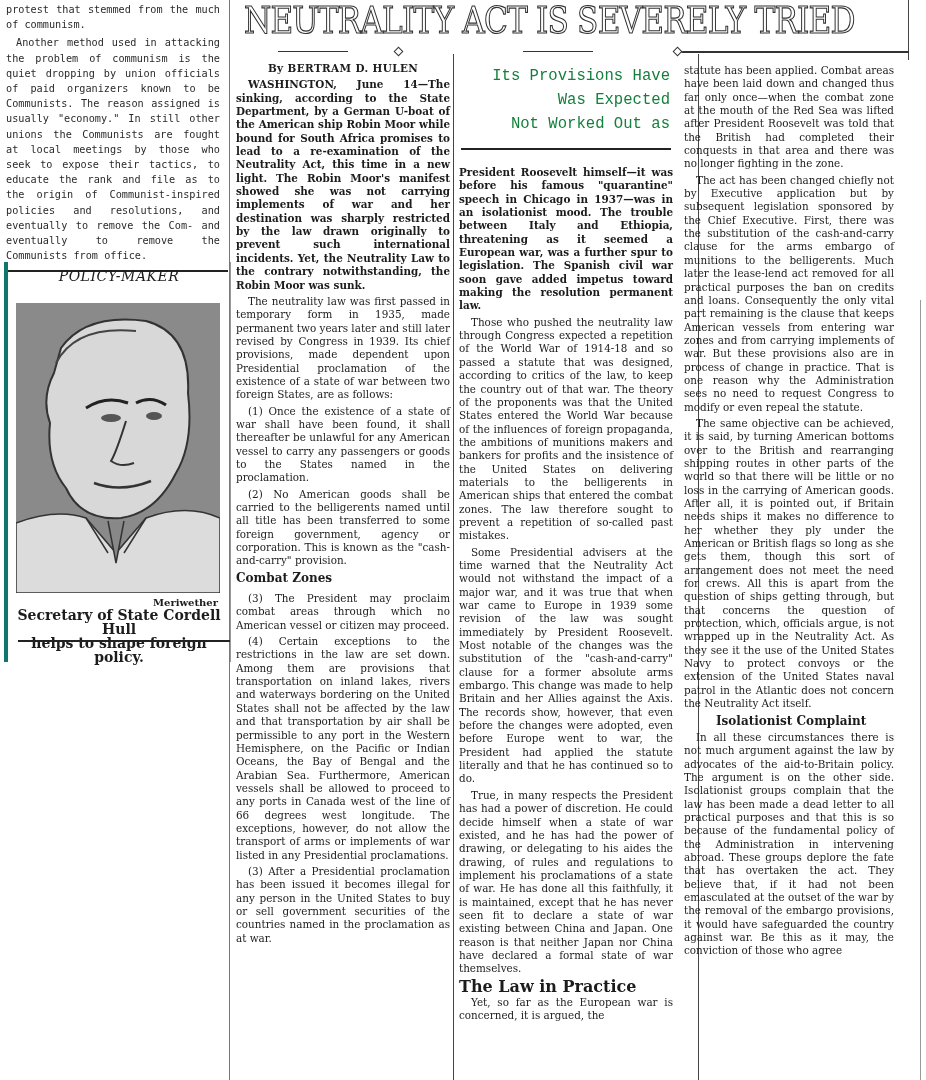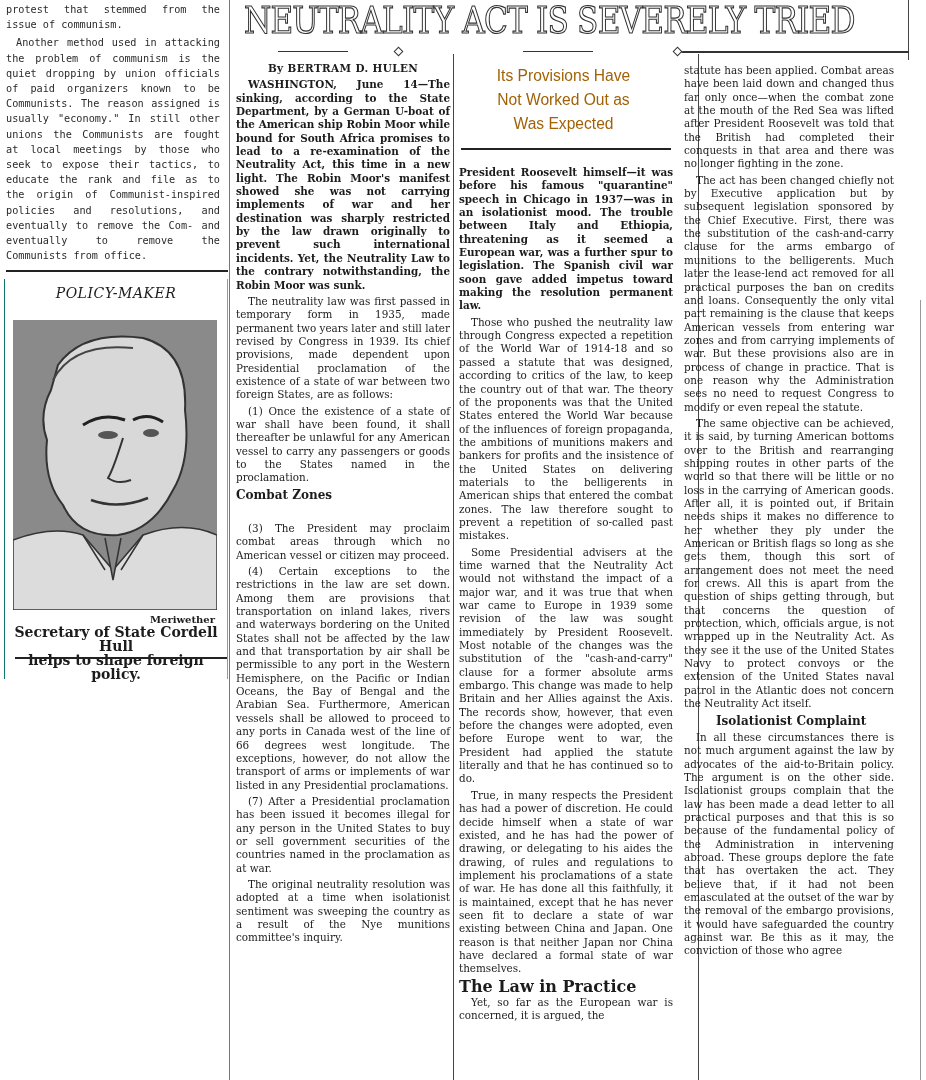--- a/index.html
+++ b/index.html
@@ -24,49 +24,49 @@
     position: absolute; left: 244px; top: 0px; width: 660px; height: 40px;
     font-family: "DejaVu Serif", serif; font-size: 38px; letter-spacing: -1px;
     color: #fff; -webkit-text-stroke: 1.2px #333; text-align: center; line-height: 40px;
     transform: scaleX(0.82); transform-origin: left top; white-space: nowrap; font-weight: normal;
   }
   .vline { position: absolute; background: #444; width: 1px; }
   .hline { position: absolute; background: #333; height: 2px; }
   .diamond { position: absolute; width: 5px; height: 5px; border: 1px solid #333; background:#fff; transform: rotate(45deg); }
 
   
-  #policy-box { position: absolute; left: 4px; top: 279px; width: 222px; height: 400px; border-left: 1px solid #0f766e; border-right: 1px solid #999; }
+  #policy-box { position: absolute; left: 4px; top: 262px; width: 222px; height: 400px; border-left: 4px solid #0f766e; border-right: 1px solid #999; }
   #policy-title { position: absolute; left: 0; top: 6px; width: 222px; text-align: center; font-style: italic; font-size: 14px; letter-spacing: 0.5px; font-family: "DejaVu Serif", serif; }
   #portrait { position: absolute; left: 8px; top: 41px; width: 204px; height: 290px; background: #8c8c8c; overflow: hidden; }
   #photo-credit { position: absolute; right: 12px; top: 335px; font-size: 10px; font-weight: bold; }
   #caption { position: absolute; left: 0; top: 346px; width: 222px; text-align: center; font-weight: bold; font-size: 14px; line-height: 14px; }
   #caption span { display:block; }
   .cap-rule { position: absolute; left: 10px; top: 378px; width: 212px; height: 2px; background: #222; }
 
   
   #col-2 { left: 236px; top: 62px; width: 214px; }
   #col-2 .byline { text-align: center; font-weight: bold; font-size: 10.4px; letter-spacing: 0.4px; margin-bottom: 1px; text-indent: 0; }
-  #col-2 .sub { font-weight: bold; font-size: 12px; text-indent: 0; margin-top: 4px; margin-bottom: 20px; }
+  #col-2 .sub { font-weight: bold; font-size: 12px; text-indent: 0; margin-top: 4px; margin-bottom: 7px; }
 
   
-  #deck { position: absolute; left: 457px; top: 64px; width: 213px; text-align: center; font-family: Liberation Sans, sans-serif; font-size: 15.6px; line-height: 24px; color: #a16207; }
+  #deck { position: absolute; left: 457px; top: 64px; width: 213px; text-align: right; font-family: Liberation Mono, monospace; font-size: 15.6px; line-height: 24px; color: #15803d; }
   #deck span { display:block; }
   .deck-rule { position: absolute; left: 461px; top: 148px; width: 210px; height: 2px; background: #222; }
   #col-3 { left: 459px; top: 166px; width: 214px; }
   #col-3 .sub { font-weight: bold; font-size: 16px; text-indent: 0; margin-top: 4px; margin-bottom: 2px; }
 
   
   #col-4 { left: 684px; top: 64px; width: 210px; }
   #col-4 .sub { font-weight: bold; font-size: 12px; text-indent: 0; margin-top: 4px; margin-bottom: 2px; margin-left: 32px; }
 </style>
 </head>
 <body>
 
 <div id="col-left" class="col">
-  <p class="noind">protest that stemmed from the issue of communism.</p>
+  <p class="noind">protest that stemmed from the much of communism.</p>
   <p>Another method used in attacking the problem of communism is the quiet dropping by union officials of paid organizers known to be Communists. The reason assigned is usually "economy." In still other unions the Communists are fought at local meetings by those who seek to expose their tactics, to educate the rank and file as to the origin of Communist-inspired policies and resolutions, and eventually to remove the Com- and eventually to remove the Communists from office.</p>
 </div>
 <div class="left-rule"></div>
 
 <div id="headline">NEUTRALITY ACT IS SEVERELY TRIED</div>
 <div class="vline" style="left:908px; top:0; height:60px;"></div>
 <div class="hline" style="left:278px; top:51px; width:70px; height:1px;"></div>
 <div class="hline" style="left:523px; top:51px; width:70px; height:1px;"></div>
 <div class="hline" style="left:681px; top:51px; width:228px;"></div>
 <div class="diamond" style="left:395px; top:48px;"></div>
@@ -101,31 +101,31 @@
     <span>helps to shape foreign policy.</span>
   </div>
   <div class="cap-rule"></div>
 </div>
 
 <div id="col-2" class="col">
     <p class="byline">By BERTRAM D. HULEN</p>
     <p class="b">WASHINGTON, June 14—The sinking, according to the State Department, by a German U-boat of the American ship Robin Moor while bound for South Africa promises to lead to a re-examination of the Neutrality Act, this time in a new light. The Robin Moor's manifest showed she was not carrying implements of war and her destination was sharply restricted by the law drawn originally to prevent such international incidents. Yet, the Neutrality Law to the contrary notwithstanding, the Robin Moor was sunk.</p>
     <p>The neutrality law was first passed in temporary form in 1935, made permanent two years later and still later revised by Congress in 1939. Its chief provisions, made dependent upon Presidential proclamation of the existence of a state of war between two foreign States, are as follows:</p>
     <p>(1) Once the existence of a state of war shall have been found, it shall thereafter be unlawful for any American vessel to carry any passengers or goods to the States named in the proclamation.</p>
+    <p>(2) No American goods shall be carried to the belligerents named until all title has been transferred to some foreign government, agency or corporation. This is known as the "cash-and-carry" provision.</p>
     <p class="sub">Combat Zones</p>
     <p>(3) The President may proclaim combat areas through which no American vessel or citizen may proceed.</p>
     <p>(4) Certain exceptions to the restrictions in the law are set down. Among them are provisions that transportation on inland lakes, rivers and waterways bordering on the United States shall not be affected by the law and that transportation by air shall be permissible to any port in the Western Hemisphere, on the Pacific or Indian Oceans, the Bay of Bengal and the Arabian Sea. Furthermore, American vessels shall be allowed to proceed to any ports in Canada west of the line of 66 degrees west longitude. The exceptions, however, do not allow the transport of arms or implements of war listed in any Presidential proclamations.</p>
-    <p>(7) After a Presidential proclamation has been issued it becomes illegal for any person in the United States to buy or sell government securities of the countries named in the proclamation as at war.</p>
-    <p>The original neutrality resolution was adopted at a time when isolationist sentiment was sweeping the country as a result of the Nye munitions committee's inquiry.</p>
+    <p>(3) After a Presidential proclamation has been issued it becomes illegal for any person in the United States to buy or sell government securities of the countries named in the proclamation as at war.</p>
   </div>
 
 <div id="deck">
   <span>Its Provisions Have</span>
+  <span>Was Expected</span>
   <span>Not Worked Out as</span>
-  <span>Was Expected</span>
 </div>
 <div class="deck-rule"></div>
 
 <div id="col-3" class="col">
     <p class="noind b">President Roosevelt himself—it was before his famous "quarantine" speech in Chicago in 1937—was in an isolationist mood. The trouble between Italy and Ethiopia, threatening as it seemed a European war, was a further spur to legislation. The Spanish civil war soon gave added impetus toward making the resolution permanent law.</p>
     <p>Those who pushed the neutrality law through Congress expected a repetition of the World War of 1914-18 and so passed a statute that was designed, according to critics of the law, to keep the country out of that war. The theory of the proponents was that the United States entered the World War because of the influences of foreign propaganda, the ambitions of munitions makers and bankers for profits and the insistence of the United States on delivering materials to the belligerents in American ships that entered the combat zones. The law therefore sought to prevent a repetition of so-called past mistakes.</p>
     <p>Some Presidential advisers at the time warned that the Neutrality Act would not withstand the impact of a major war, and it was true that when war came to Europe in 1939 some revision of the law was sought immediately by President Roosevelt. Most notable of the changes was the substitution of the "cash-and-carry" clause for a former absolute arms embargo. This change was made to help Britain and her Allies against the Axis. The records show, however, that even before the changes were adopted, even before Europe went to war, the President had applied the statute literally and that he has continued so to do.</p>
     <p>True, in many respects the President has had a power of discretion. He could decide himself when a state of war existed, and he has had the power of drawing, or delegating to his aides the drawing, of rules and regulations to implement his proclamations of a state of war. He has done all this faithfully, it is maintained, except that he has never seen fit to declare a state of war existing between China and Japan. One reason is that neither Japan nor China have declared a formal state of war themselves.</p>
     <p class="sub">The Law in Practice</p>
     <p>Yet, so far as the European war is concerned, it is argued, the</p>

